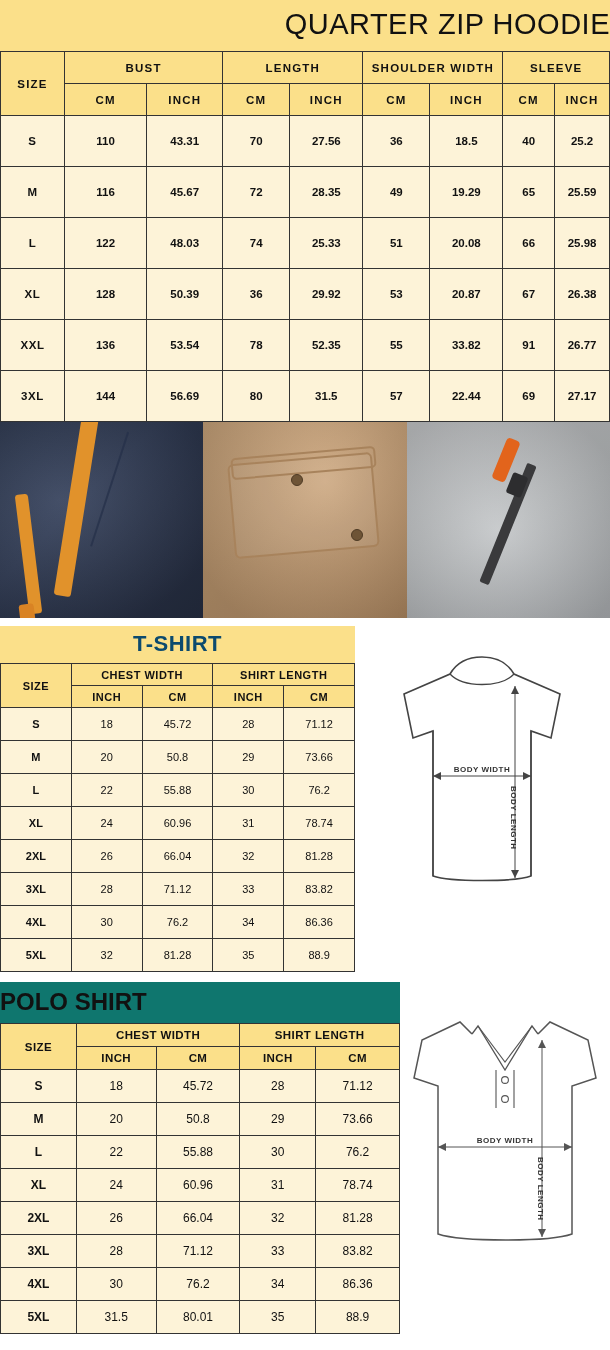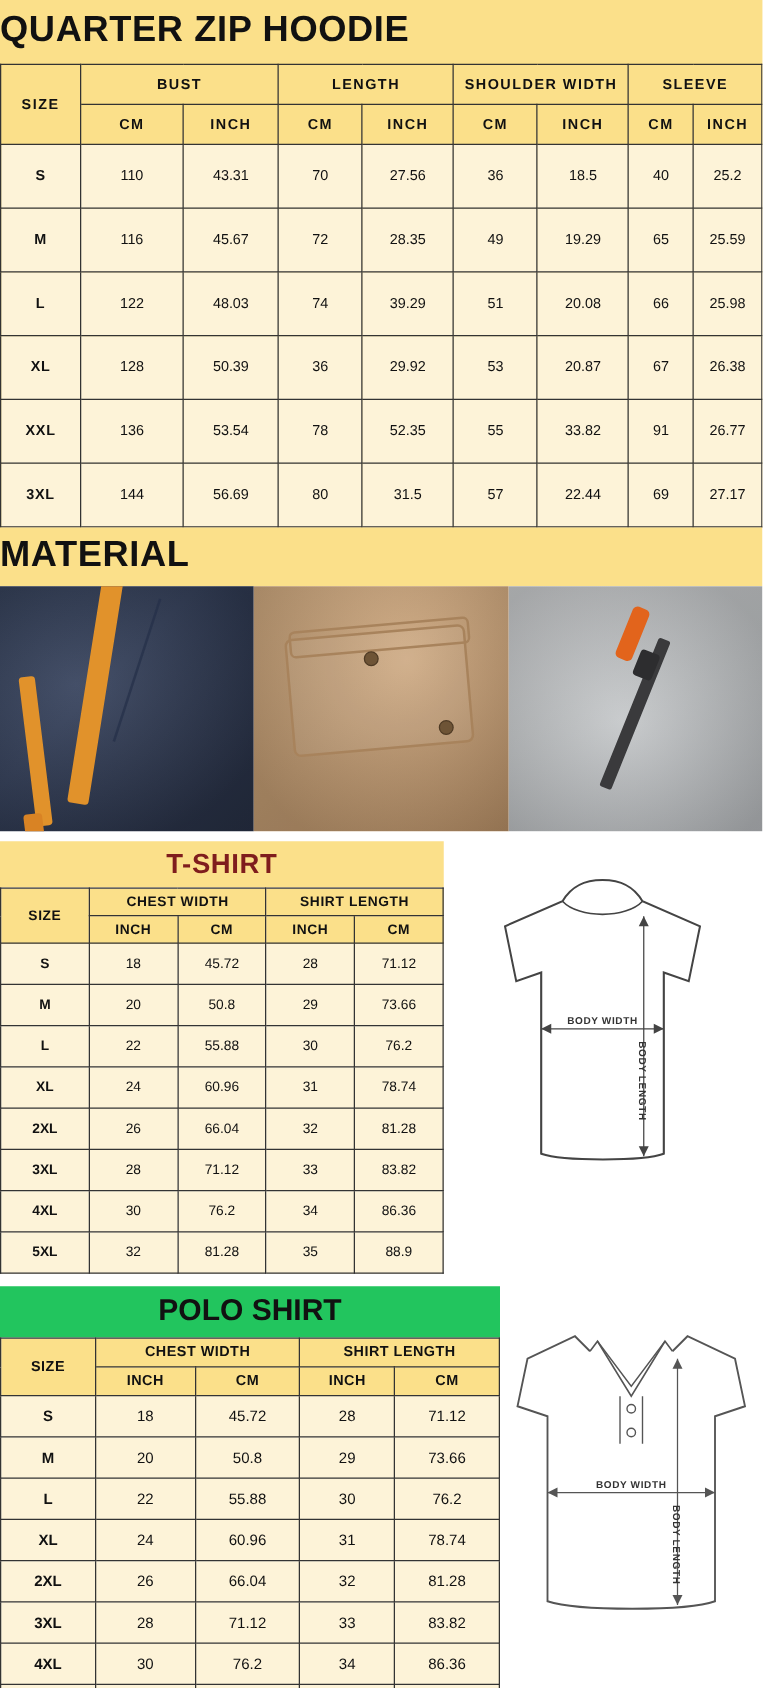--- a/index.html
+++ b/index.html
@@ -8,22 +8,22 @@
     width: 610px;
     background: #ffffff;
     font-family: "Liberation Sans", sans-serif;
   }
   .page { width: 610px; position: relative; }
 
   
   .hoodie-block { width: 610px; background: #fbe08a; padding-bottom: 0; }
   .title-bar {
     background: #fbe08a;
-    text-align: left;
-    font-weight: bold;
+    text-align: right;
+    font-weight: normal;
     letter-spacing: 0.5px;
     color: #111;
   }
   .hoodie-title {
     font-size: 29px;
     padding: 8px 0 10px 0;
     font-family: "Liberation Sans", sans-serif;
   }
   table.size-table {
     border-collapse: collapse;
@@ -41,20 +41,21 @@
     background: #fbe08a;
     font-size: 11.5px;
     font-weight: bold;
     letter-spacing: 1.2px;
     height: 32px;
   }
   .hoodie-table td {
     background: #fdf3d8;
     font-size: 11.5px;
     height: 51px;
+    font-weight: bold;
   }
   .hoodie-table td.sz {
     font-weight: bold;
     letter-spacing: 0.6px;
   }
 
   
   .material-title {
     font-size: 29px;
     padding: 6px 0 8px 0;
@@ -163,40 +164,40 @@
 
   
   .tshirt-block { display: flex; width: 610px; background: #fff; padding-top: 8px; }
   .tshirt-left { width: 355px; }
   .tshirt-right { width: 255px; position: relative; }
   .sub-title {
     background: #fbe08a;
     text-align: center;
     font-size: 22px;
     font-weight: bold;
-    color: #7f1d1d;
+    color: #0c4a6e;
     padding: 5px 0 6px 0;
     letter-spacing: .5px;
   }
   .small-table th, .small-table td {
     border: 1px solid #333;
     text-align: center;
     font-size: 11px;
     color: #111;
   }
   .small-table th { background: #fbe08a; font-weight: bold; height: 22px; letter-spacing: .5px; }
   .small-table td { background: #fdf3d8; height: 33px; }
   .small-table td.sz { font-weight: bold; }
 
   
   .polo-block { display: flex; width: 610px; background: #fff; padding-top: 10px; }
   .polo-left { width: 400px; }
   .polo-right { width: 210px; position: relative; }
   .polo-title {
-    background: #22c55e; text-align: center; font-size: 24px;
+    background: #0f766e; text-align: left; font-size: 24px;
     font-weight: bold; color: #111; padding: 6px 0 7px 0;
   }
   .polo-table th { background: #fbe08a; font-weight: bold; height: 23px; font-size: 11.5px; letter-spacing:.4px;}
   .polo-table td { background: #fdf3d8; height: 33px; font-size: 12px; }
   .polo-table th, .polo-table td { border: 1px solid #333; text-align:center; color:#111; }
   .polo-table td.sz { font-weight: bold; }
 
   svg { display: block; }
   .diagram-label {
     font-family: "Liberation Sans", sans-serif;
@@ -266,21 +267,21 @@
           <td>49</td>
           <td>19.29</td>
           <td>65</td>
           <td>25.59</td>
         </tr>
         <tr>
           <td class="sz">L</td>
           <td>122</td>
           <td>48.03</td>
           <td>74</td>
-          <td>39.29</td>
+          <td>25.33</td>
           <td>51</td>
           <td>20.08</td>
           <td>66</td>
           <td>25.98</td>
         </tr>
         <tr>
           <td class="sz">XL</td>
           <td>128</td>
           <td>50.39</td>
           <td>36</td>
@@ -310,21 +311,20 @@
           <td>57</td>
           <td>22.44</td>
           <td>69</td>
           <td>27.17</td>
         </tr>
       </tbody>
     </table>
   </section>
 
   <section>
-    <div class="title-bar material-title">MATERIAL</div>
     <div class="material-photos">
       <div class="photo photo-navy">
         <div class="navy-shadow"></div>
         <div class="navy-seam"></div>
         <div class="navy-cord"></div>
         <div class="navy-cord2"></div>
         <div class="navy-tip"></div>
       </div>
       <div class="photo photo-tan">
         <div class="tan-shadow"></div>

